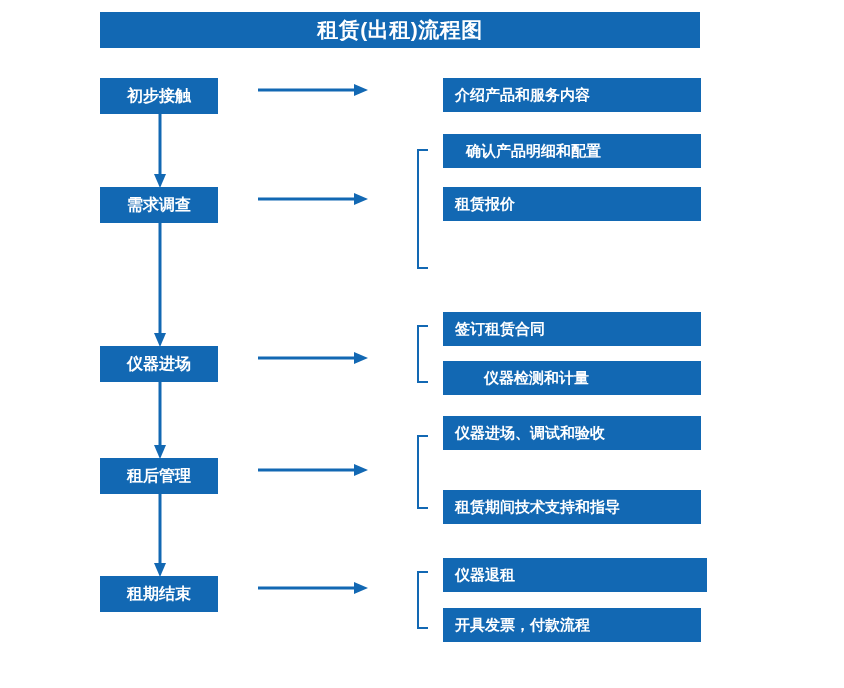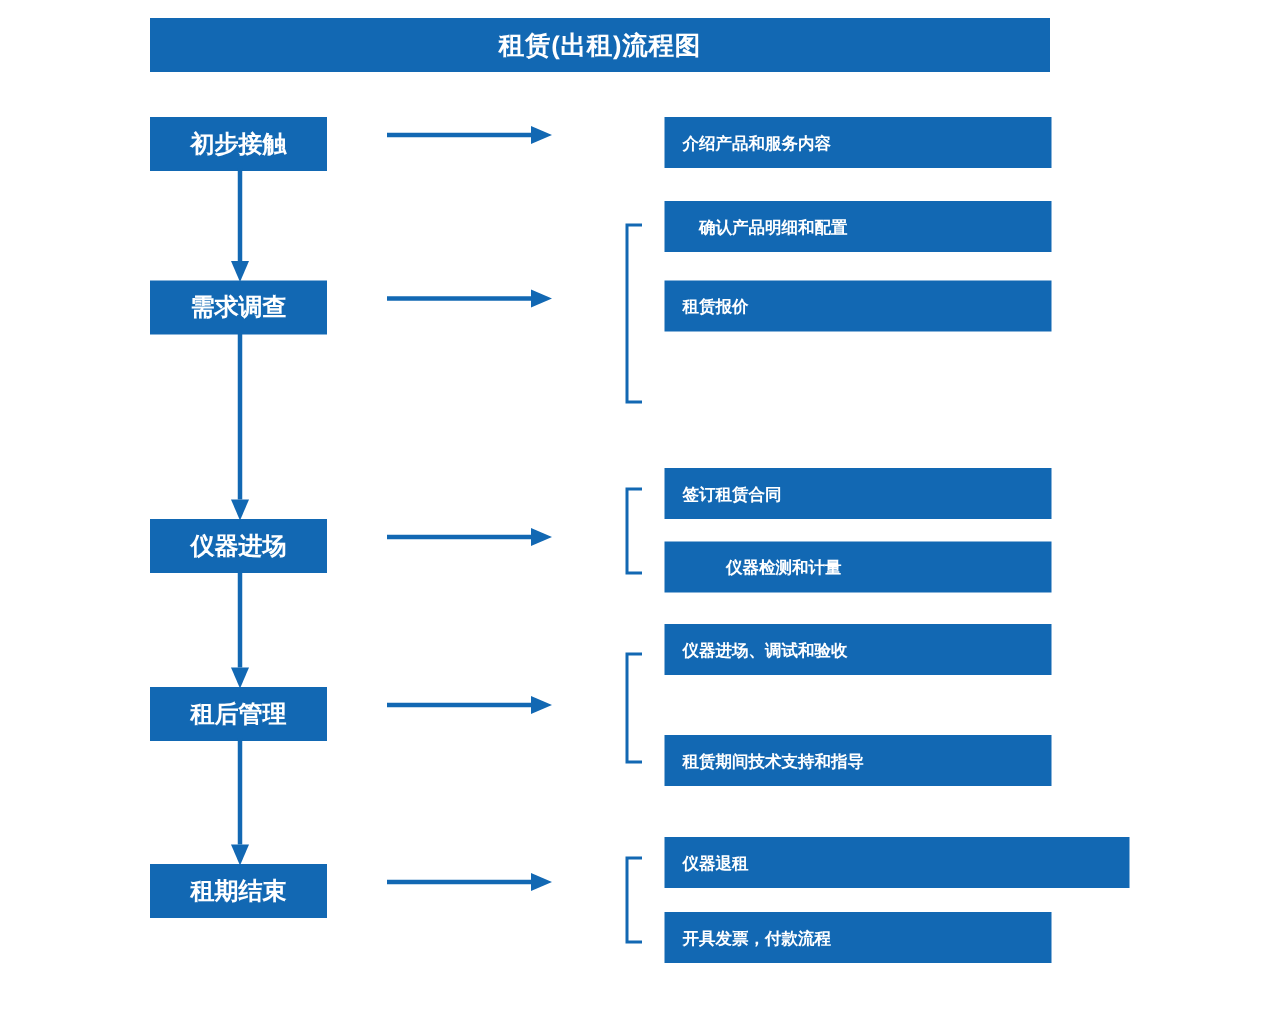--- a/index.html
+++ b/index.html
@@ -20,21 +20,21 @@
     height: 688px;
   }
   .title-bar {
     position: absolute;
     left: 100px;
     top: 12px;
     width: 600px;
     height: 36px;
     background: #1268b3;
     color: #ffffff;
-    font-size: 17px;
+    font-size: 21px;
     font-weight: bold;
     display: flex;
     align-items: center;
     justify-content: center;
     letter-spacing: 0.5px;
   }
   .stage-box {
     position: absolute;
     background: #1268b3;
     color: #ffffff;
@@ -44,21 +44,21 @@
     align-items: center;
     justify-content: center;
     width: 118px;
     height: 36px;
   }
   .detail-box {
     position: absolute;
     background: #1268b3;
     color: #ffffff;
     font-weight: bold;
-    font-size: 11px;
+    font-size: 15px;
     display: flex;
     align-items: center;
     padding-left: 12px;
     box-sizing: border-box;
     height: 34px;
   }
   .arrow-h {
     position: absolute;
     height: 14px;
   }
@@ -139,16 +139,16 @@
 
   <div class="detail-box" style="left:443px; top:134px; width:258px;padding-left:23px;">确认产品明细和配置</div>
   <div class="detail-box" style="left:443px; top:187px; width:258px;">租赁报价</div>
 
   <div class="detail-box" style="left:443px; top:312px; width:258px;">签订租赁合同</div>
   <div class="detail-box" style="left:443px; top:361px; width:258px;padding-left:41px;">仪器检测和计量</div>
 
   <div class="detail-box" style="left:443px; top:416px; width:258px;">仪器进场、调试和验收</div>
   <div class="detail-box" style="left:443px; top:490px; width:258px;">租赁期间技术支持和指导</div>
 
-  <div class="detail-box" style="left:443px; top:558px; width:310px;">仪器退租</div>
+  <div class="detail-box" style="left:443px; top:558px; width:264px;">仪器退租</div>
   <div class="detail-box" style="left:443px; top:608px; width:258px;">开具发票，付款流程</div>
 
 </div>
 
 </body></html>

